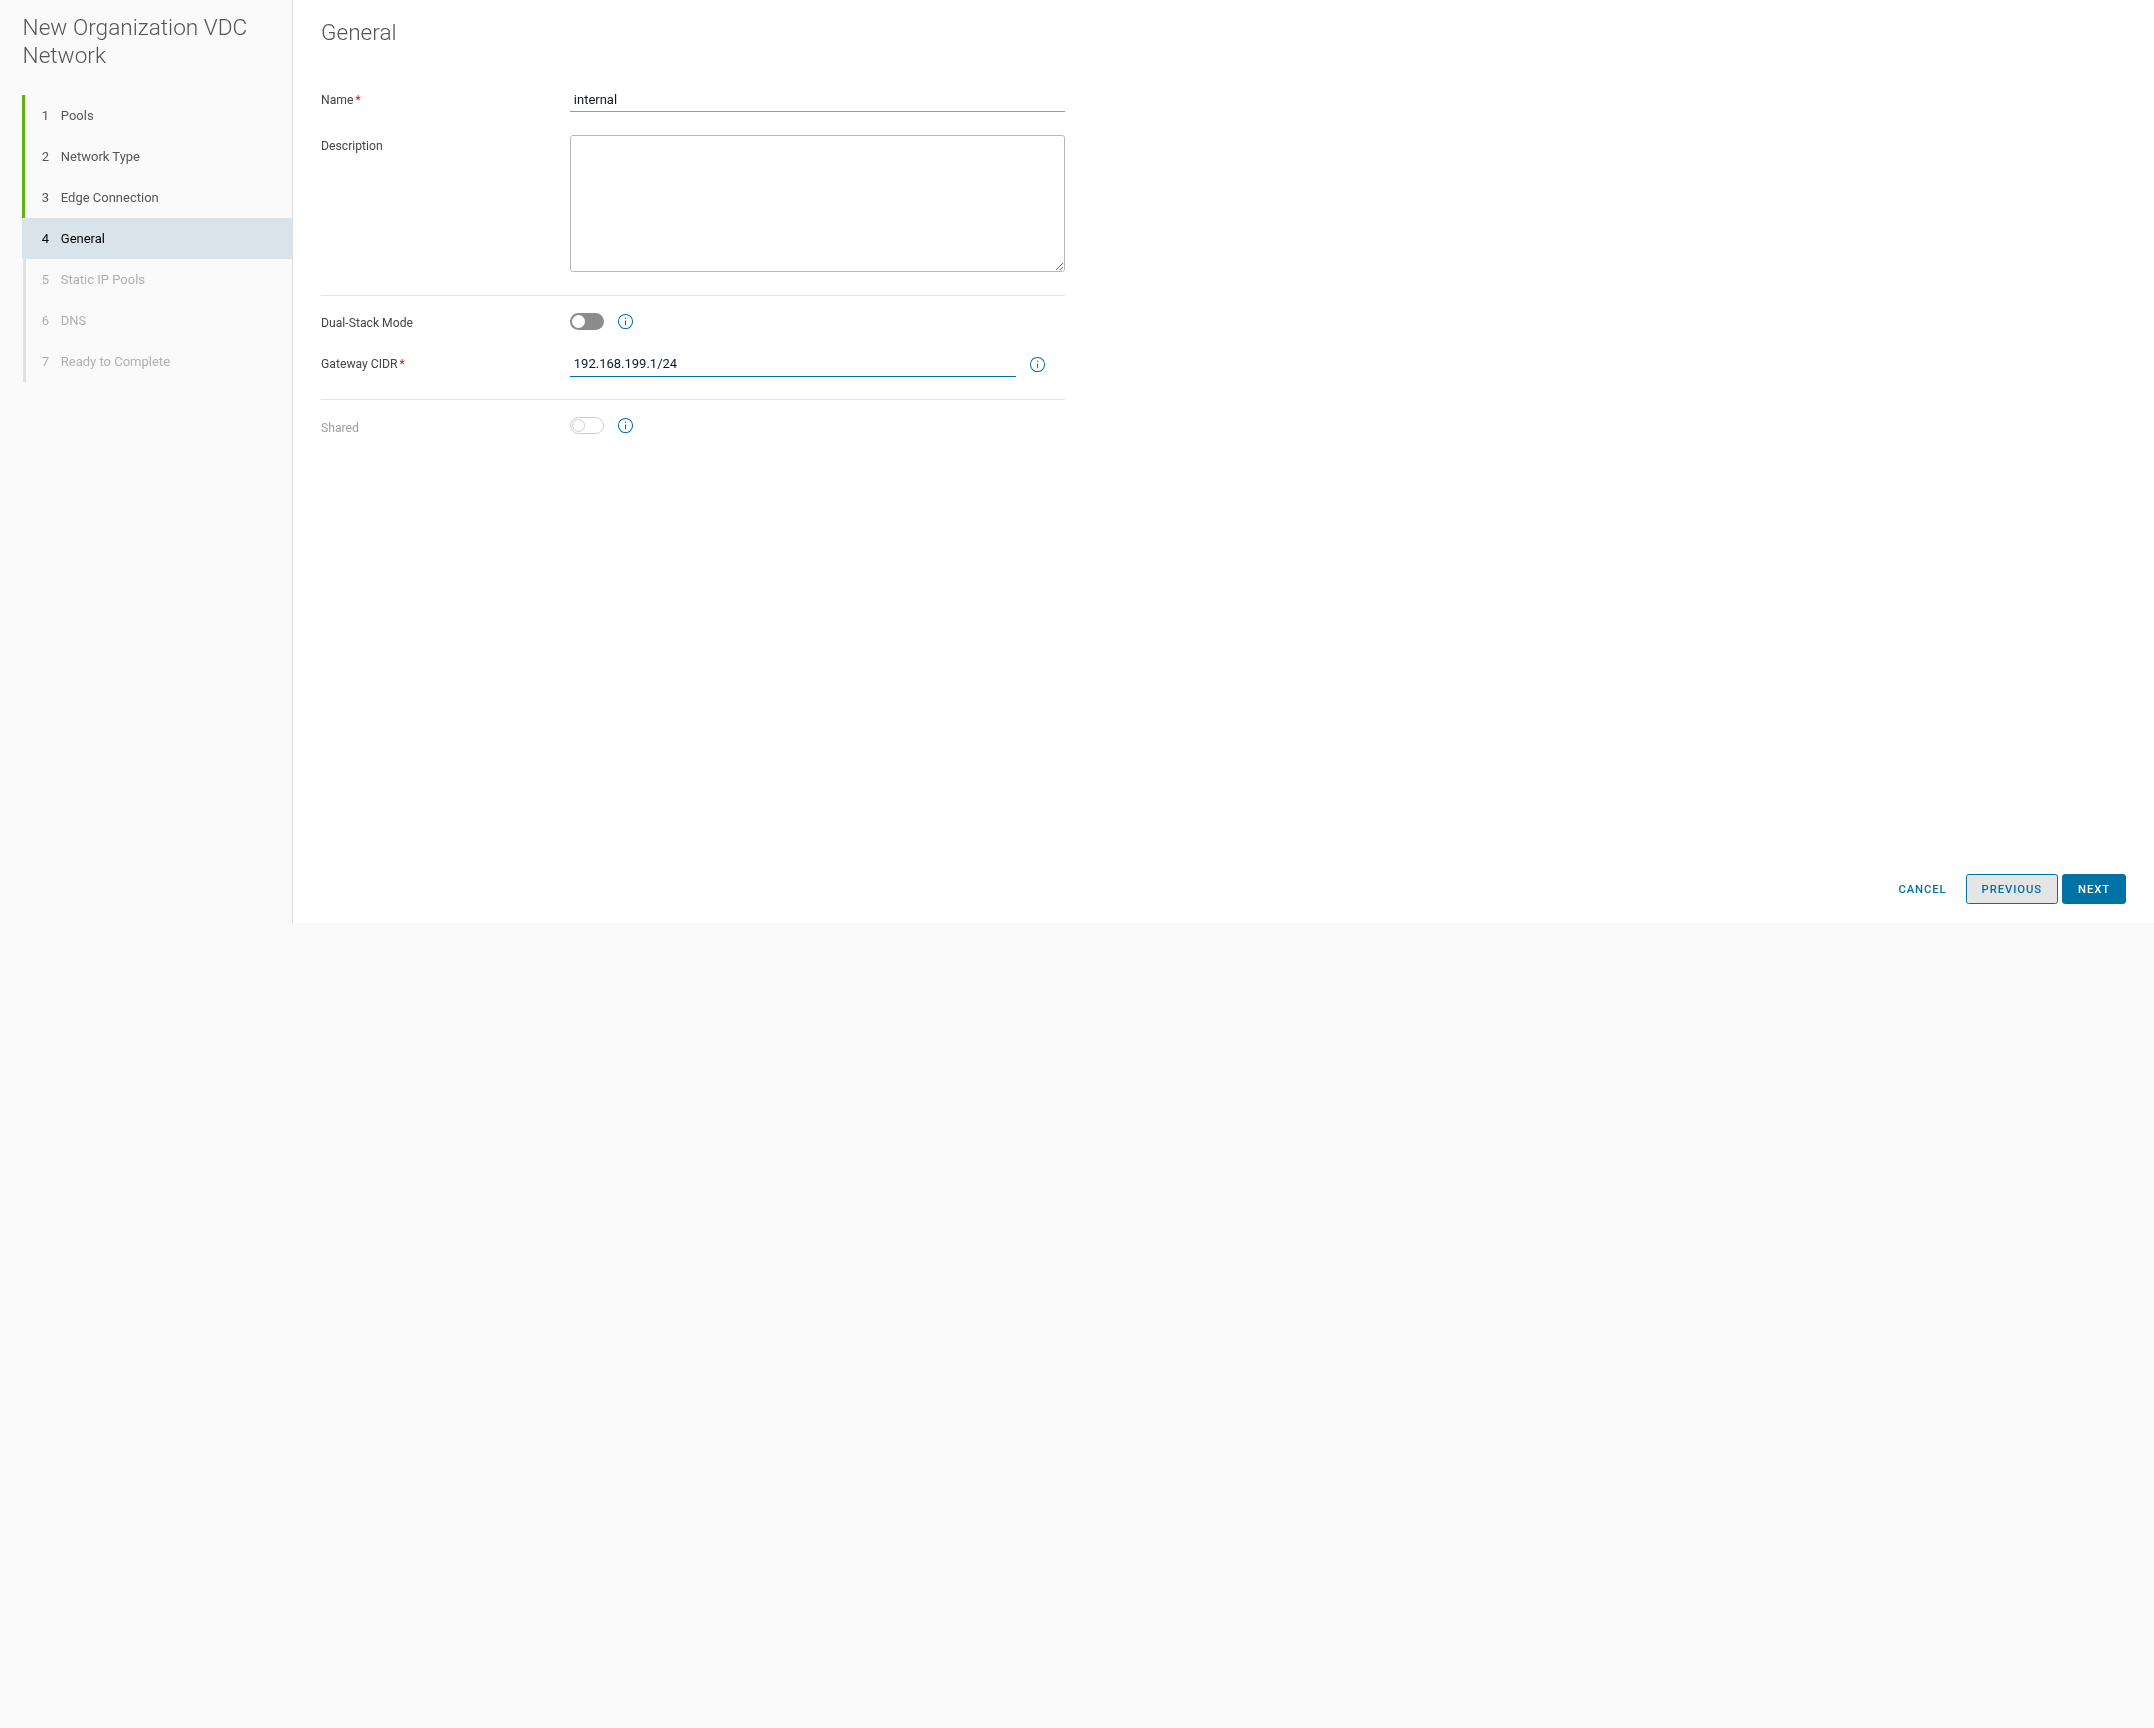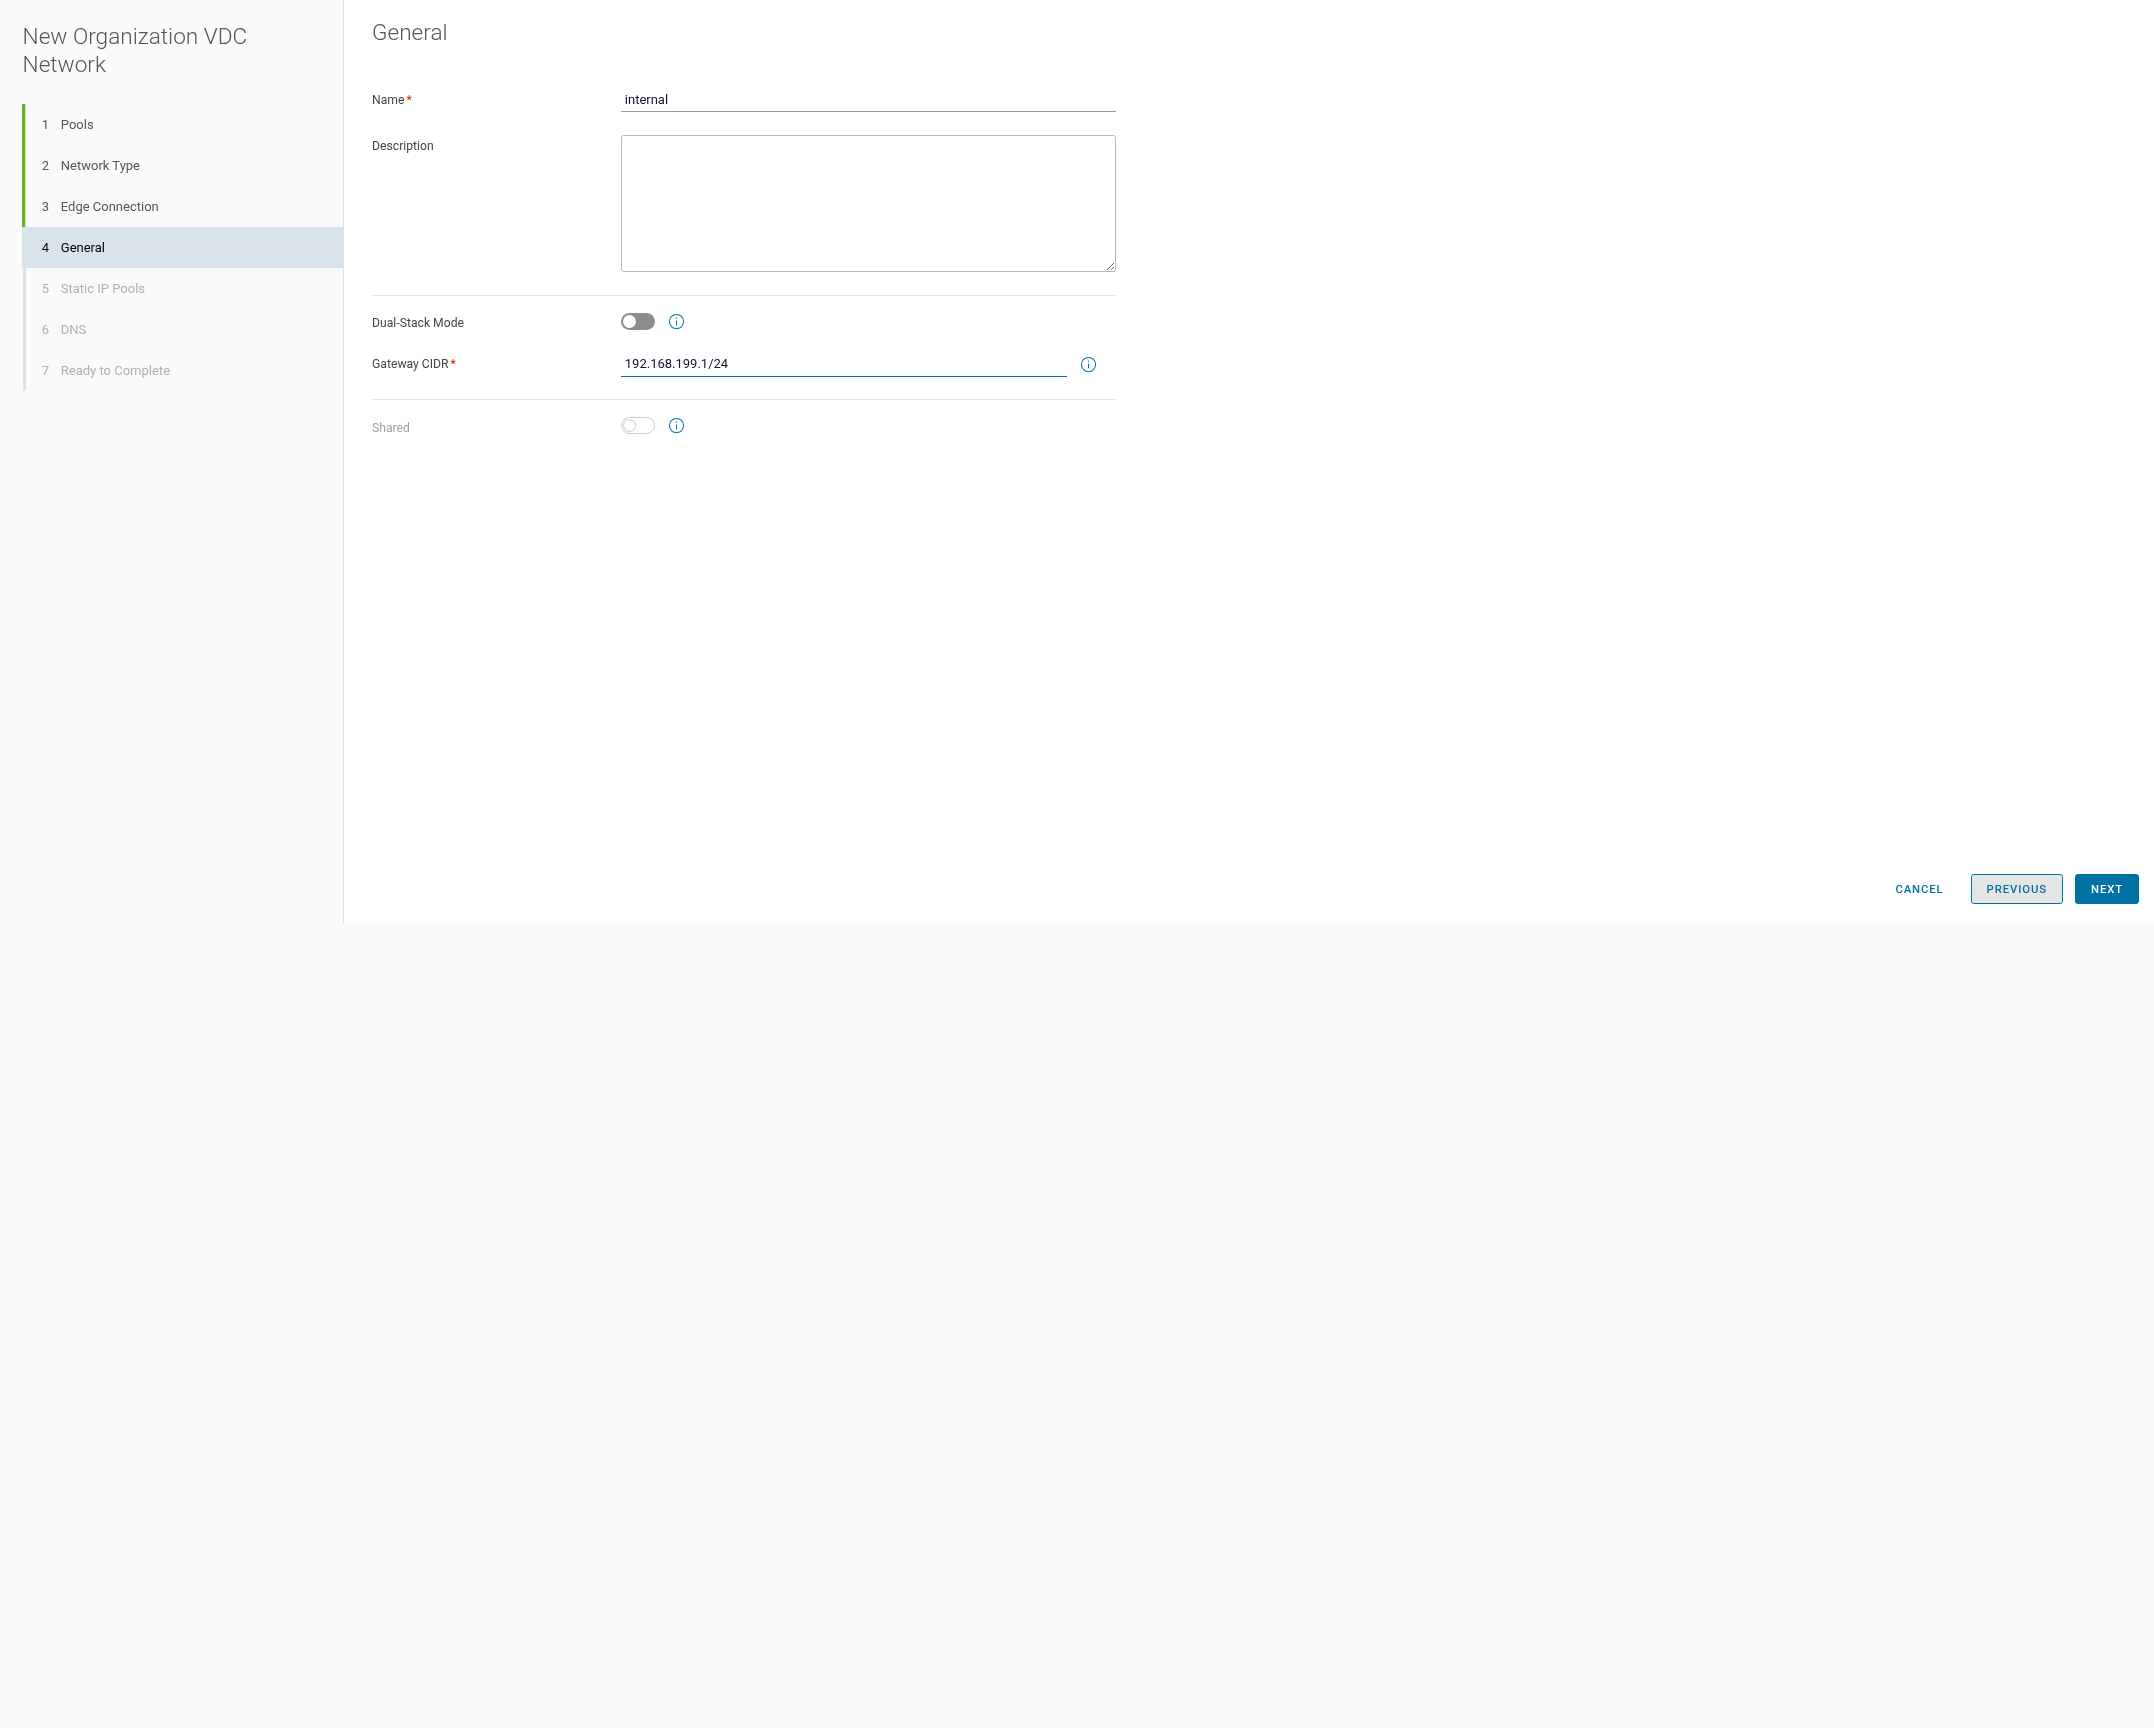--- a/index.html
+++ b/index.html
@@ -12,24 +12,24 @@
       background: #fafafa;
       color: #565656;
       font-size: 13px;
     }
     .wizard-container {
       display: flex;
       min-height: 923px;
       background: #fff;
     }
     .sidebar {
-      width: 344px;
+      width: 293px;
       background: #fafafa;
       border-right: 0.9px solid #e0e0e0;
-      padding-top: 17px;
+      padding-top: 8px;
     }
     .sidebar-title {
       font-size: 22.6px;
       font-weight: 300;
       color: #565656;
       padding: 5.6px 22.6px 24.5px 22.6px;
       line-height: 1.25;
     }
     .step-list {
       list-style: none;
@@ -175,24 +175,24 @@
     }
     .cidr-row .form-control {
       align-items: center;
     }
     .cidr-row .text-input {
       max-width: 446px;
     }
     .footer {
       position: absolute;
       bottom: 19px;
-      right: 15px;
+      right: 28px;
       display: flex;
       align-items: center;
-      gap: 12px;
+      gap: 4px;
       justify-content: flex-end;
     }
     .btn {
       padding: 7.5px 15px;
       font-size: 11.3px;
       letter-spacing: 0.9px;
       font-weight: 500;
       border-radius: 2.8px;
       cursor: pointer;
       font-family: inherit;

